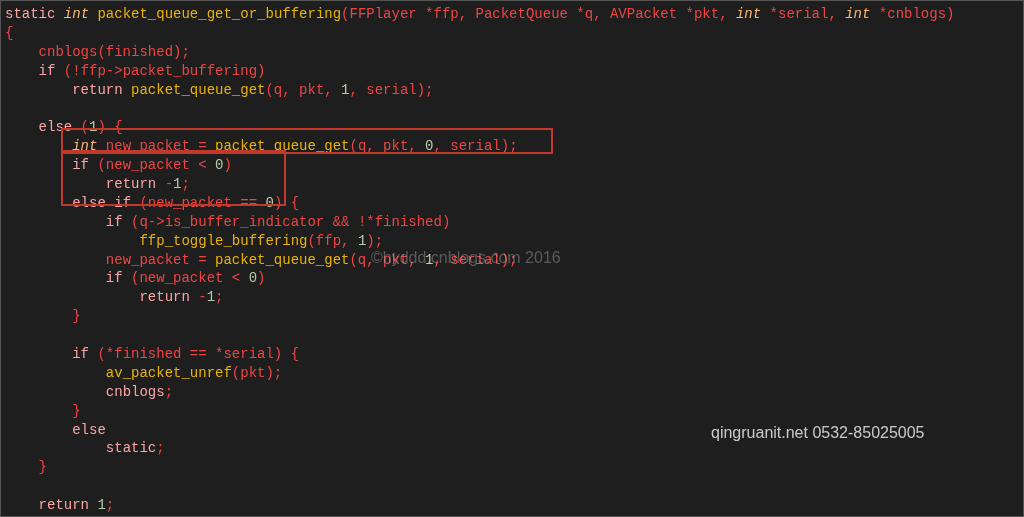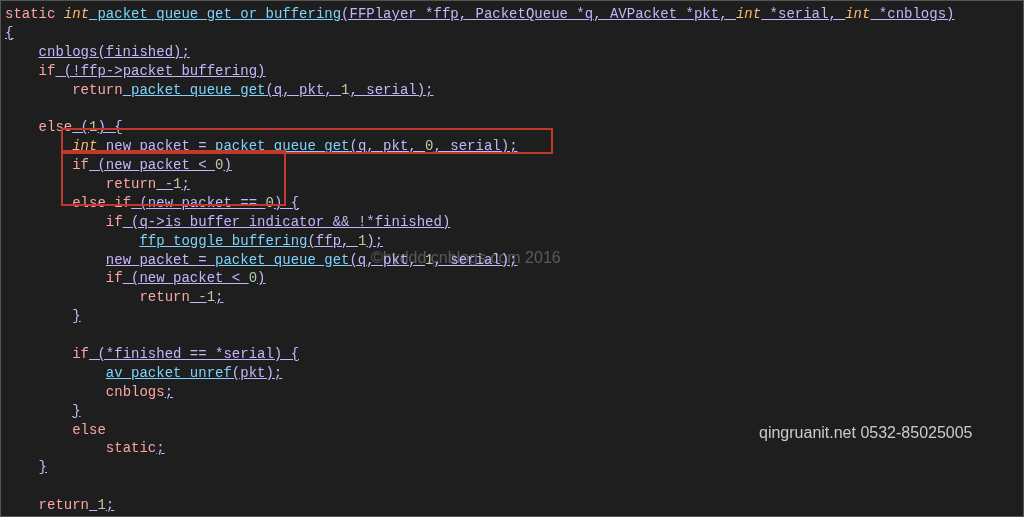--- a/index.html
+++ b/index.html
@@ -16,42 +16,41 @@
     box-sizing: border-box;
     border: 1px solid #555;
     position: relative;
   }
   .code {
     padding: 4px 4px;
     white-space: pre;
   }
   .kw { color: #fca5a5; }
   .type { color: #fdba74; font-style: italic; }
-  .fn { color: #7dd3fc; text-decoration: underline; }
+  .fn { color: #eab308; }
   .num { color: #b5cea8; }
-  .plain { color: #c4b5fd; text-decoration: underline; }
+  .plain { color: #ef4444; }
   .redbox {
     position: absolute;
     border: 2px solid #c0392b;
     pointer-events: none;
   }
   .watermark1 {
     position: absolute;
     color: rgba(200,200,200,0.35);
     font-family: sans-serif;
     font-size: 16px;
     pointer-events: none;
   }
   .watermark2 {
     position: absolute;
     color: rgba(230,230,230,0.85);
     font-family: sans-serif;
     font-size: 16px;
     pointer-events: none;
-    margin-left: 48px;
   }
 </style>
 </head>
 <body>
 
 <div class="code"><span class="kw">static</span> <span class="type">int</span><span class="fn"> packet_queue_get_or_buffering</span><span class="plain">(FFPlayer *ffp, PacketQueue *q, AVPacket *pkt, </span><span class="type">int</span><span class="plain"> *serial, </span><span class="type">int</span><span class="plain"> *cnblogs)</span>
 <span class="plain">{</span>
 <span>    </span><span class="plain">cnblogs(finished);</span>
 <span>    </span><span class="kw">if</span><span class="plain"> (!ffp-&gt;packet_buffering)</span>
 <span>        </span><span class="kw">return</span><span class="fn"> packet_queue_get</span><span class="plain">(q, pkt, </span><span class="num">1</span><span class="plain">, serial);</span>

